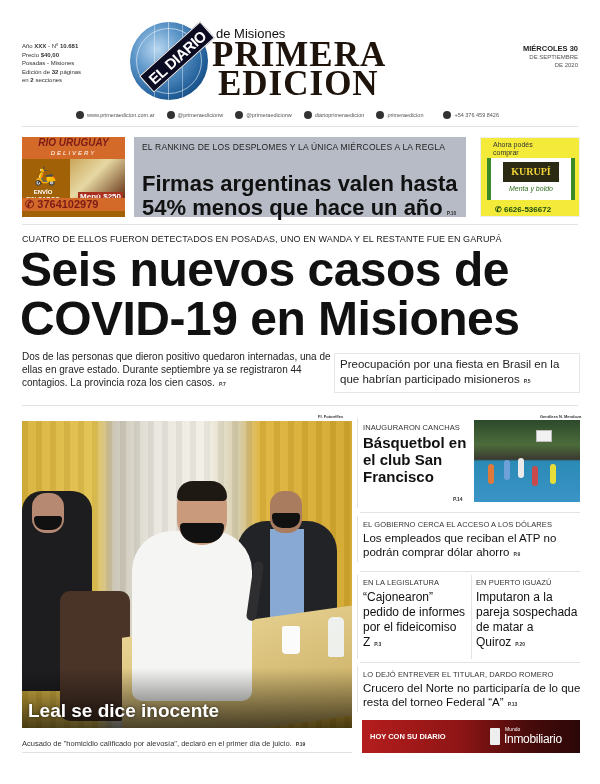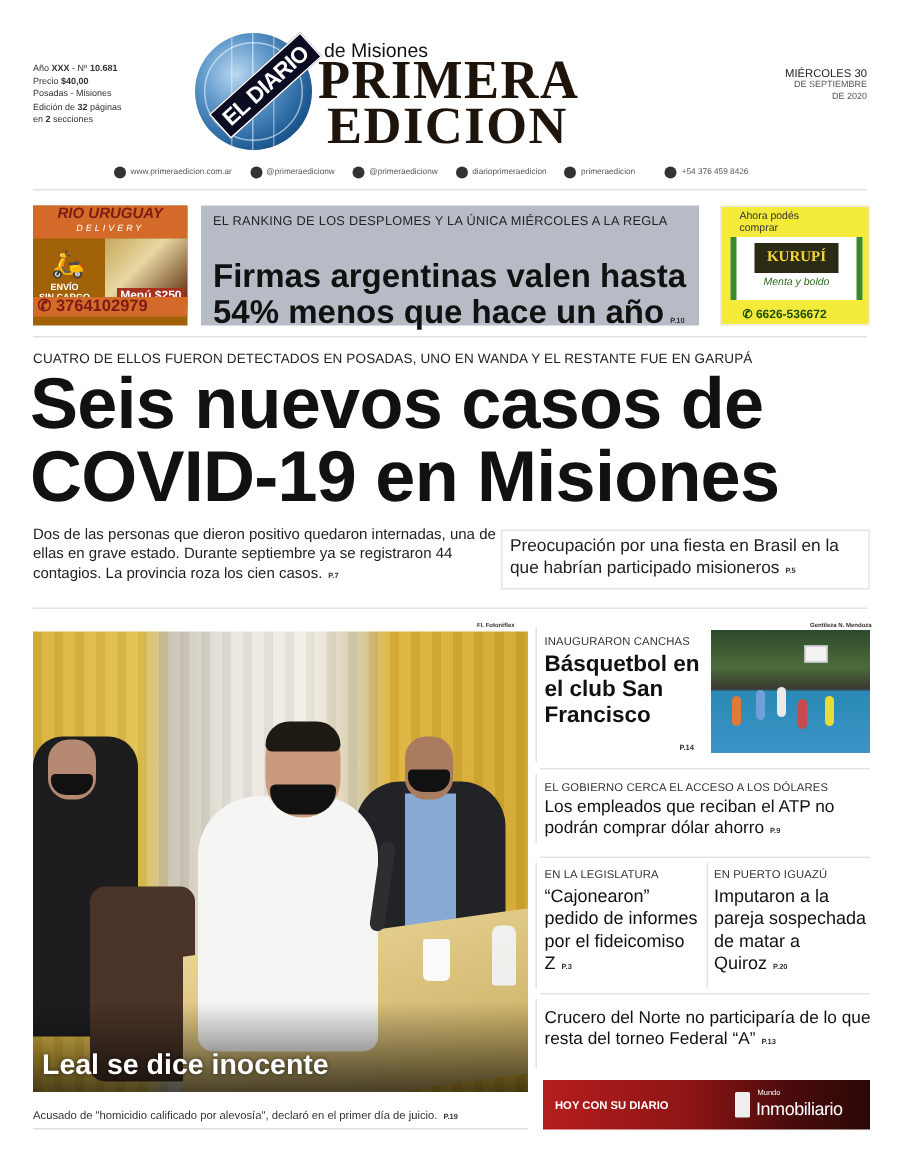--- a/index.html
+++ b/index.html
@@ -3,21 +3,21 @@
 <meta charset="utf-8">
 <style>
   * { box-sizing: border-box; margin: 0; padding: 0; }
   html, body { width: 600px; height: 784px; background: #fff; overflow: hidden; }
   body { font-family: "Liberation Sans", sans-serif; color: #1a1a1a; position: relative; }
 
   
   .mast-left { position: absolute; left: 22px; top: 42px; font-size: 6px; line-height: 8.6px; color: #333; }
   .mast-left b { font-weight: bold; }
   .mast-right { position: absolute; right: 22px; top: 45px; text-align: right; font-size: 6px; line-height: 8px; color: #555; }
-  .mast-right .day { font-weight: normal; color: #222; font-size: 7.5px; padding-left: 43px; }
+  .mast-right .day { font-weight: bold; color: #222; font-size: 7.5px; padding-left: 43px; }
 
   .logo { position: absolute; left: 130px; top: 20px; width: 350px; height: 80px; }
   .globe { position: absolute; left: 0; top: 2px; width: 78px; height: 78px; border-radius: 50%;
     background: radial-gradient(circle at 35% 35%, #b9d7f0 0%, #5b95c8 35%, #1f5c96 70%, #0c2f55 100%);
     overflow: hidden; }
   .globe::before { content: ""; position: absolute; inset: 6px; border-radius: 50%; border: 1px solid rgba(255,255,255,0.55); }
   .globe::after { content: ""; position: absolute; left: 38px; top: 0; width: 1px; height: 78px; background: rgba(255,255,255,0.5); box-shadow: -14px 0 0 rgba(255,255,255,0.4), 14px 0 0 rgba(255,255,255,0.4); }
   .globe-band { position: absolute; left: 6px; top: 26px; width: 82px; height: 22px; background: #0b0b22; color: #fff;
     transform: rotate(-42deg); font-weight: bold; font-size: 15px; letter-spacing: -0.5px; text-align: center; line-height: 22px;
     font-family: "Liberation Sans", sans-serif; border: 1px solid #fff; }
@@ -263,20 +263,21 @@
 </div>
 <div class="vline" style="left:471px; top:575px; height:84px;"></div>
 <div class="art" style="left:476px; top:578px; width:106px;">
   <div class="kick-s">EN PUERTO IGUAZÚ</div>
   <div class="h" style="margin-top:3px; font-size:12px; line-height:15px;"><span>Imputaron a la pareja sospechada de matar a Quiroz</span><span class="pg">P.20</span></div>
 </div>
 
 <div class="hr" style="top:662px"></div>
 <div class="vline" style="top:666px; height:46px;"></div>
 <div class="art" style="left:363px; top:670px; width:218px;">
+  <div class="kick-s">LO DEJÓ ENTREVER EL TITULAR, DARDO ROMERO</div>
   <div class="h" style="margin-top:2px;"><span>Crucero del Norte no participaría de lo que resta del torneo Federal “A”</span><span class="pg">P.13</span></div>
 </div>
 
 <div class="banner">
   <div class="l">HOY CON SU DIARIO</div>
   <div class="door"></div>
   <div class="m1">Mundo</div>
   <div class="m2">Inmobiliario</div>
 </div>
 

